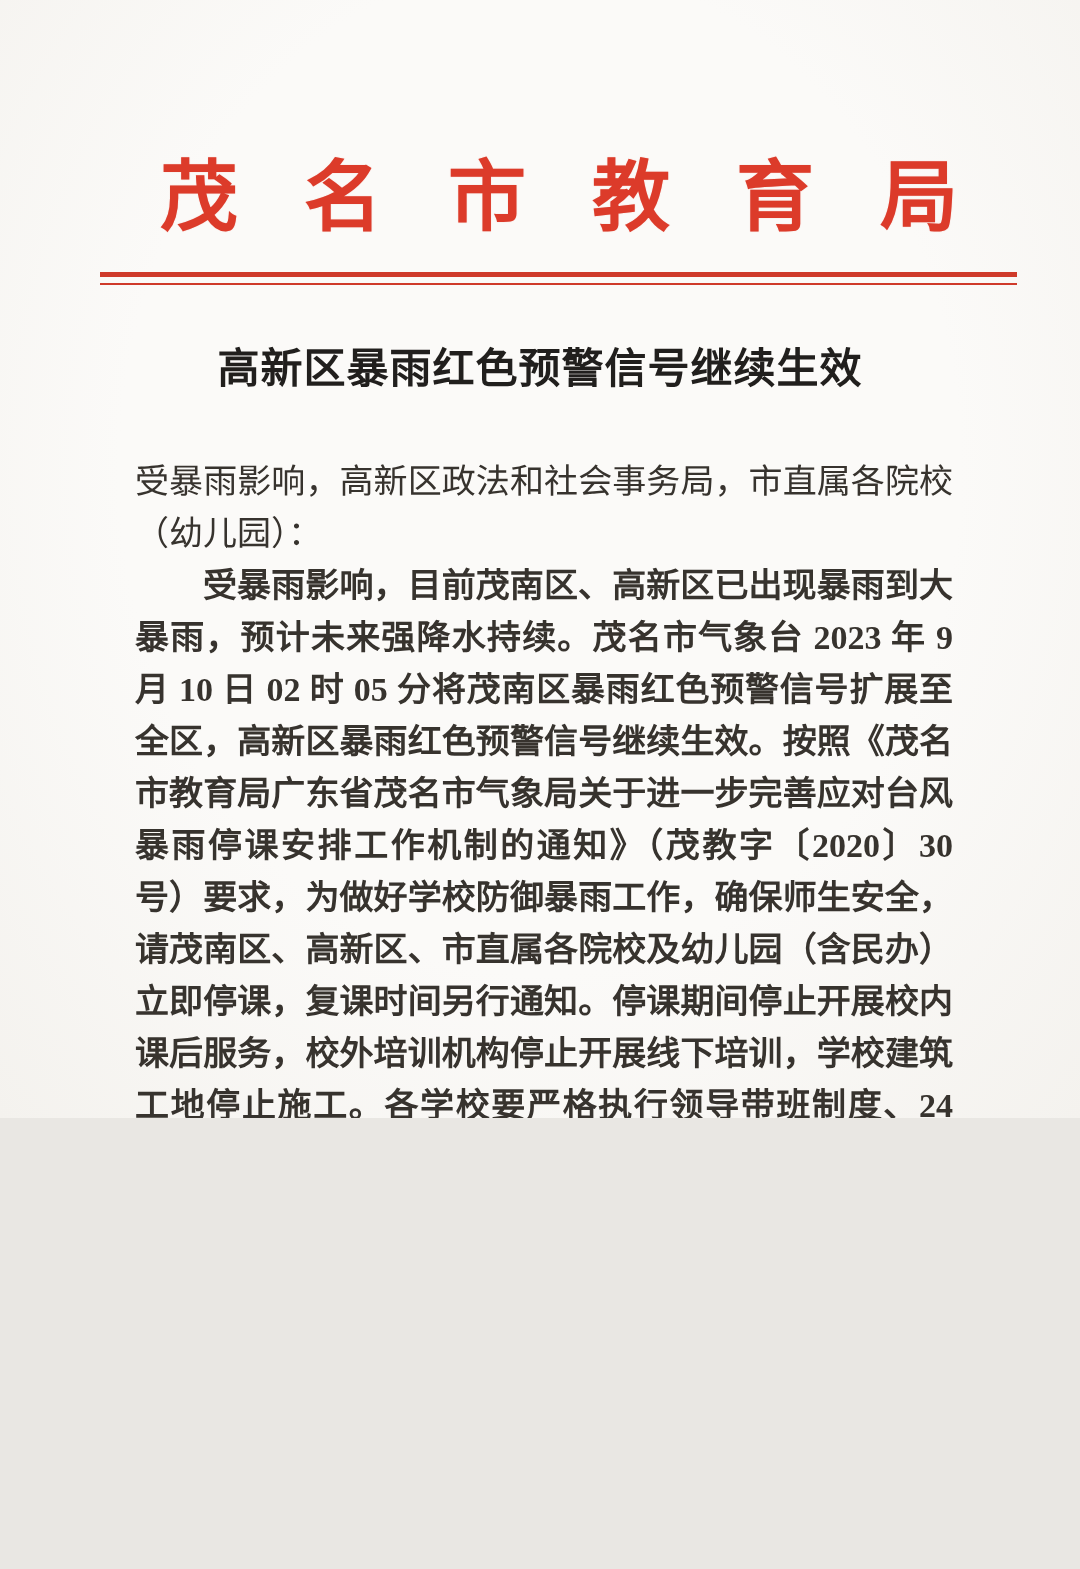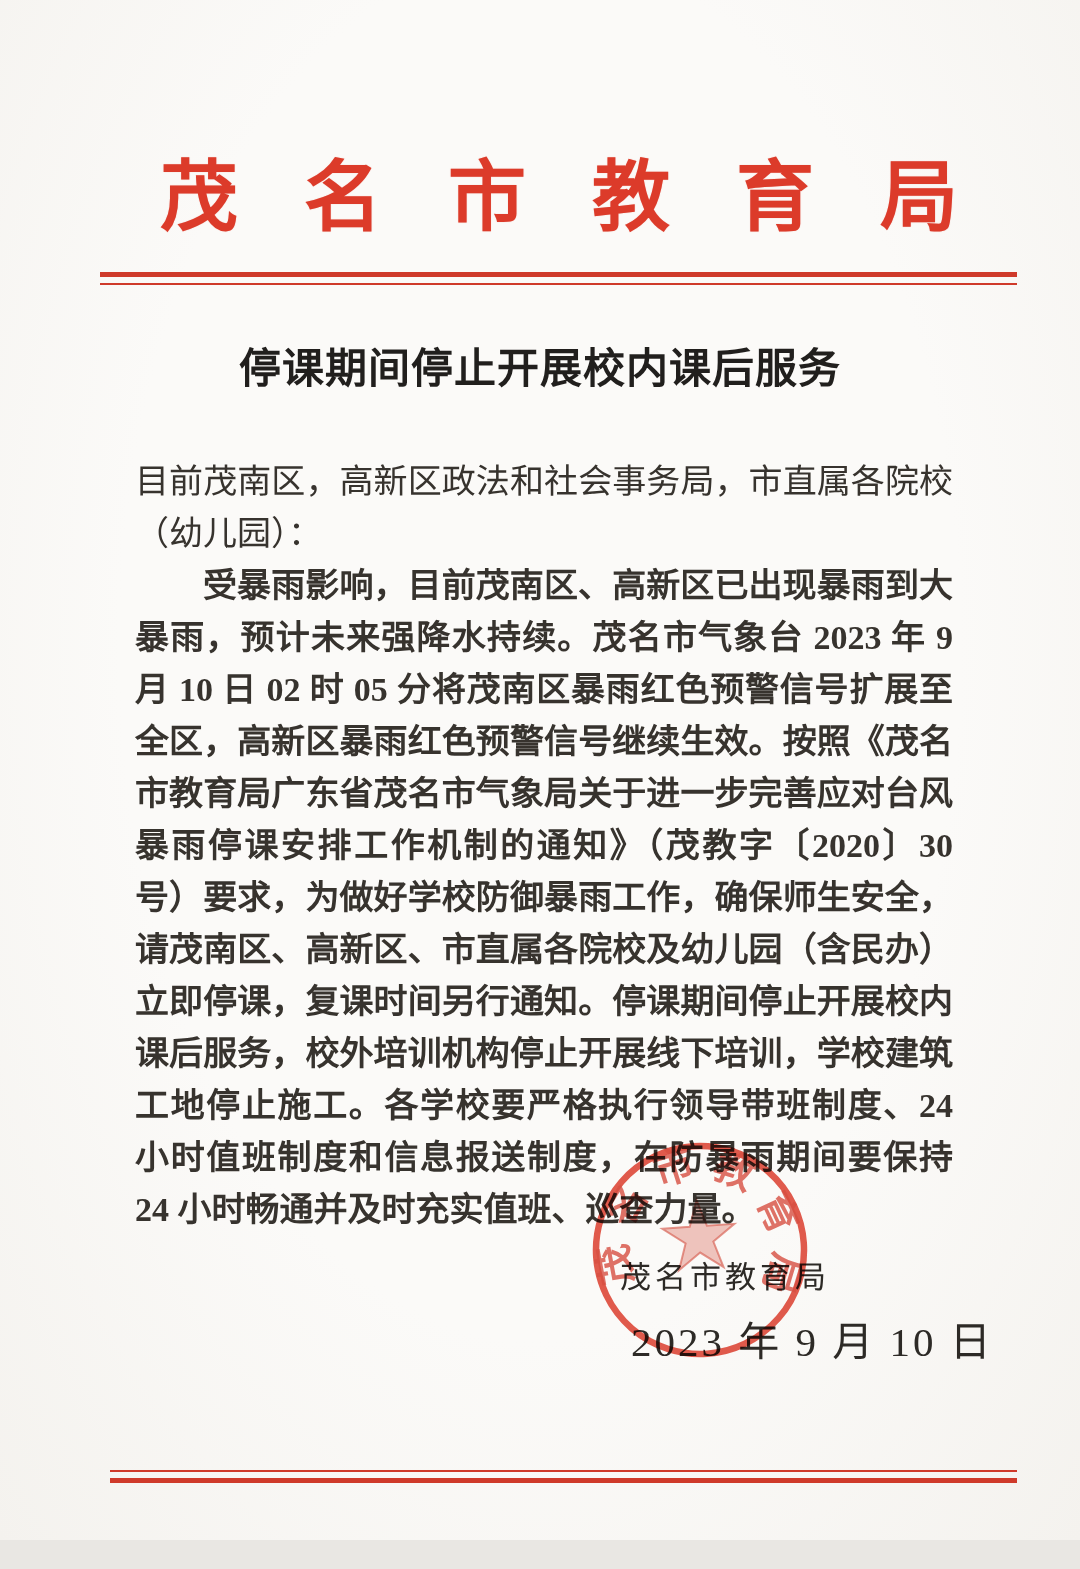--- a/index.html
+++ b/index.html
@@ -3,21 +3,21 @@
 <meta charset="utf-8">
 <style>
   html, body {
     margin: 0;
     padding: 0;
     background: #e9e7e3;
   }
   .page {
     position: relative;
     width: 1080px;
-    height: 1540px;
+    height: 1118px;
     margin: 0 auto;
     background: radial-gradient(ellipse at 50% 42%, #fbfaf8 55%, #f4f2ee 100%);
     overflow: hidden;
     font-family: "Liberation Serif", "DejaVu Serif", serif;
   }
 
   
   .letterhead {
     position: absolute;
     top: 150px;
@@ -126,24 +126,24 @@
 </head>
 <body>
 
 <div class="page">
 
   <div class="letterhead">茂名市教育局</div>
 
   <div class="rule rule-top-thick"></div>
   <div class="rule rule-top-thin"></div>
 
-  <h1 class="doc-title">停课期间停止开展校内课后服务</h1>
+  <h1 class="doc-title">高新区暴雨红色预警信号继续生效</h1>
 
   <div class="doc-body">
-    <p class="salutation">目前茂南区，高新区政法和社会事务局，市直属各院校（幼儿园）：</p>
+    <p class="salutation">受暴雨影响，高新区政法和社会事务局，市直属各院校（幼儿园）：</p>
     <p class="paragraph">受暴雨影响，目前茂南区、高新区已出现暴雨到大暴雨，预计未来强降水持续。茂名市气象台 2023 年 9 月 10 日 02 时 05 分将茂南区暴雨红色预警信号扩展至全区，高新区暴雨红色预警信号继续生效。按照《茂名市教育局广东省茂名市气象局关于进一步完善应对台风暴雨停课安排工作机制的通知》（茂教字〔2020〕30 号）要求，为做好学校防御暴雨工作，确保师生安全，请茂南区、高新区、市直属各院校及幼儿园（含民办）立即停课，复课时间另行通知。停课期间停止开展校内课后服务，校外培训机构停止开展线下培训，学校建筑工地停止施工。各学校要严格执行领导带班制度、24 小时值班制度和信息报送制度，在防暴雨期间要保持 24 小时畅通并及时充实值班、巡查力量。</p>
   </div>
 
   <div class="signature">茂名市教育局</div>
 
   <div class="sig-date">2023 年 9 月 10 日</div>
 
   <svg class="seal" viewBox="0 0 224 224" aria-hidden="true">
     <circle class="seal-ring" cx="112" cy="112" r="104"></circle>
     <path class="seal-star" d="M112,62 L120.6,88.2 L148.1,88.3 L125.9,104.5 L134.3,130.7 L112,114.6 L89.7,130.7 L98.1,104.5 L75.9,88.3 L103.4,88.2 Z"></path>

